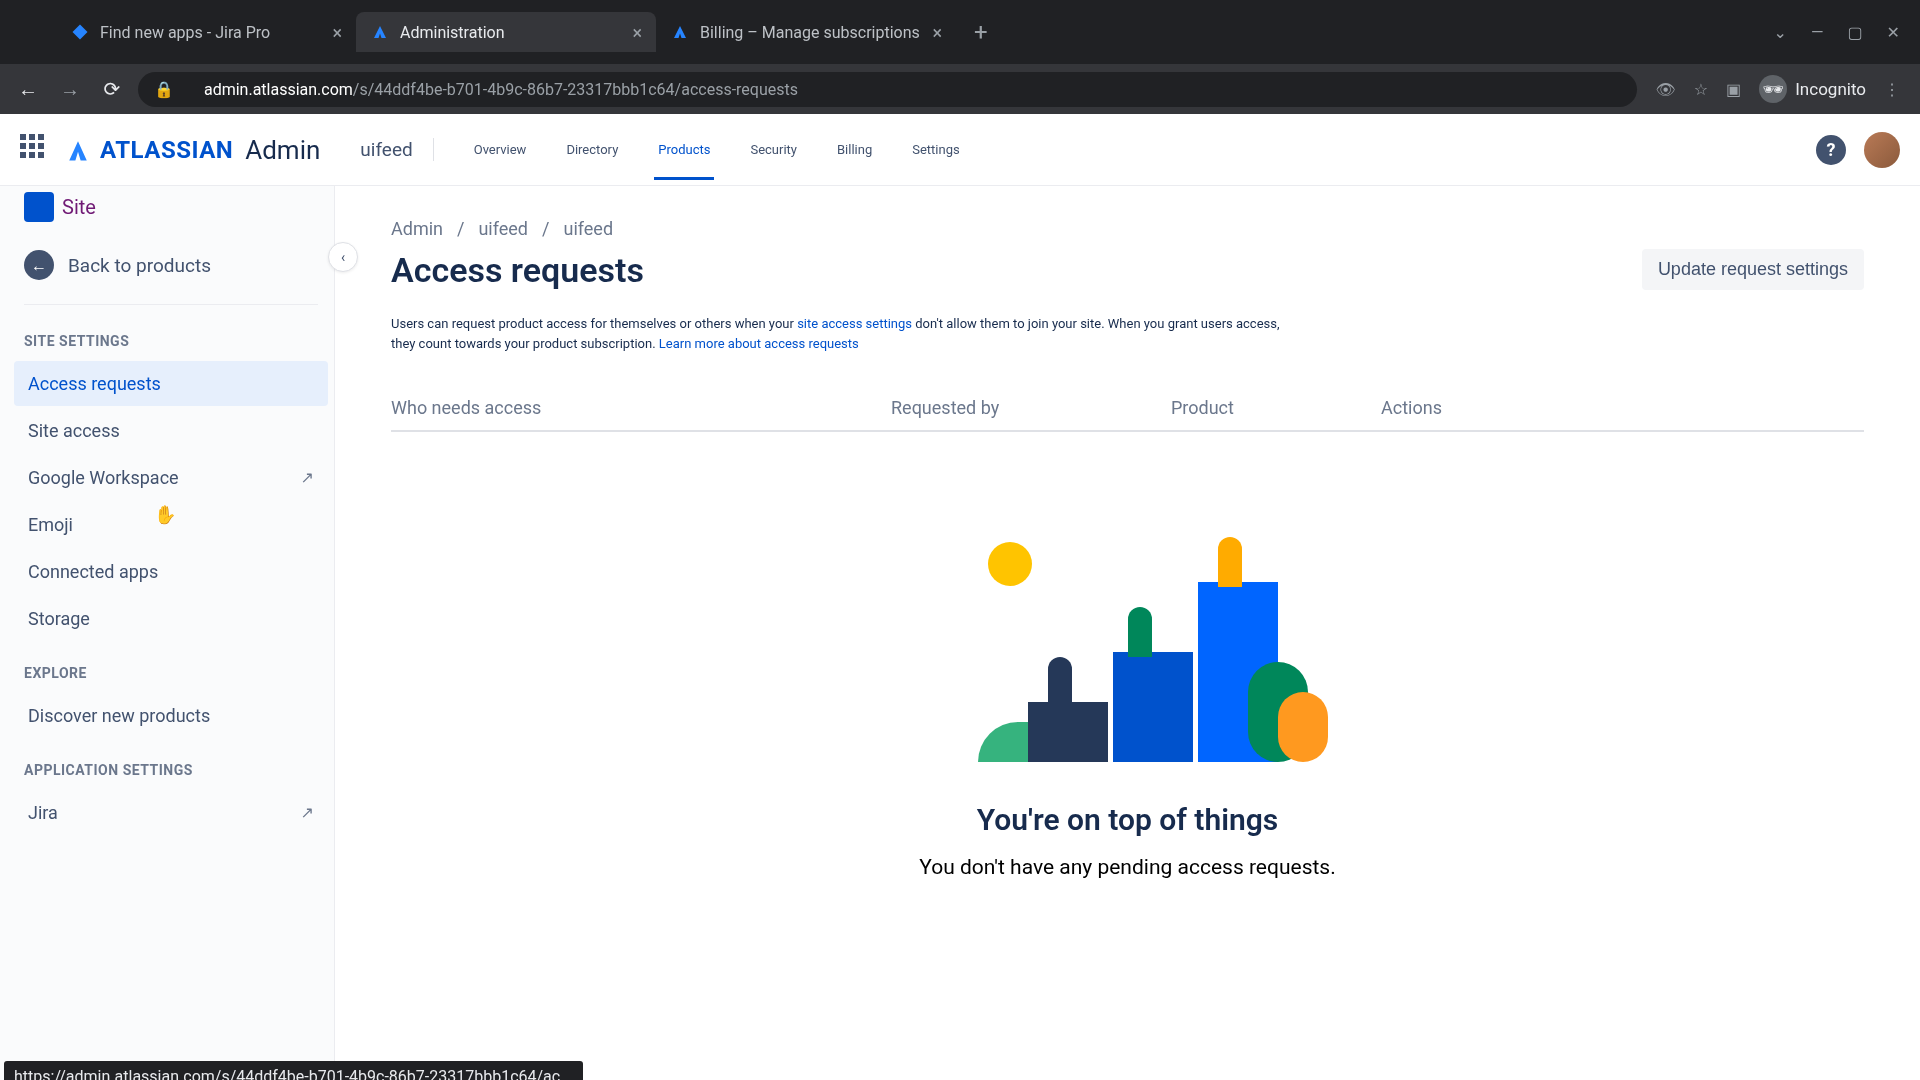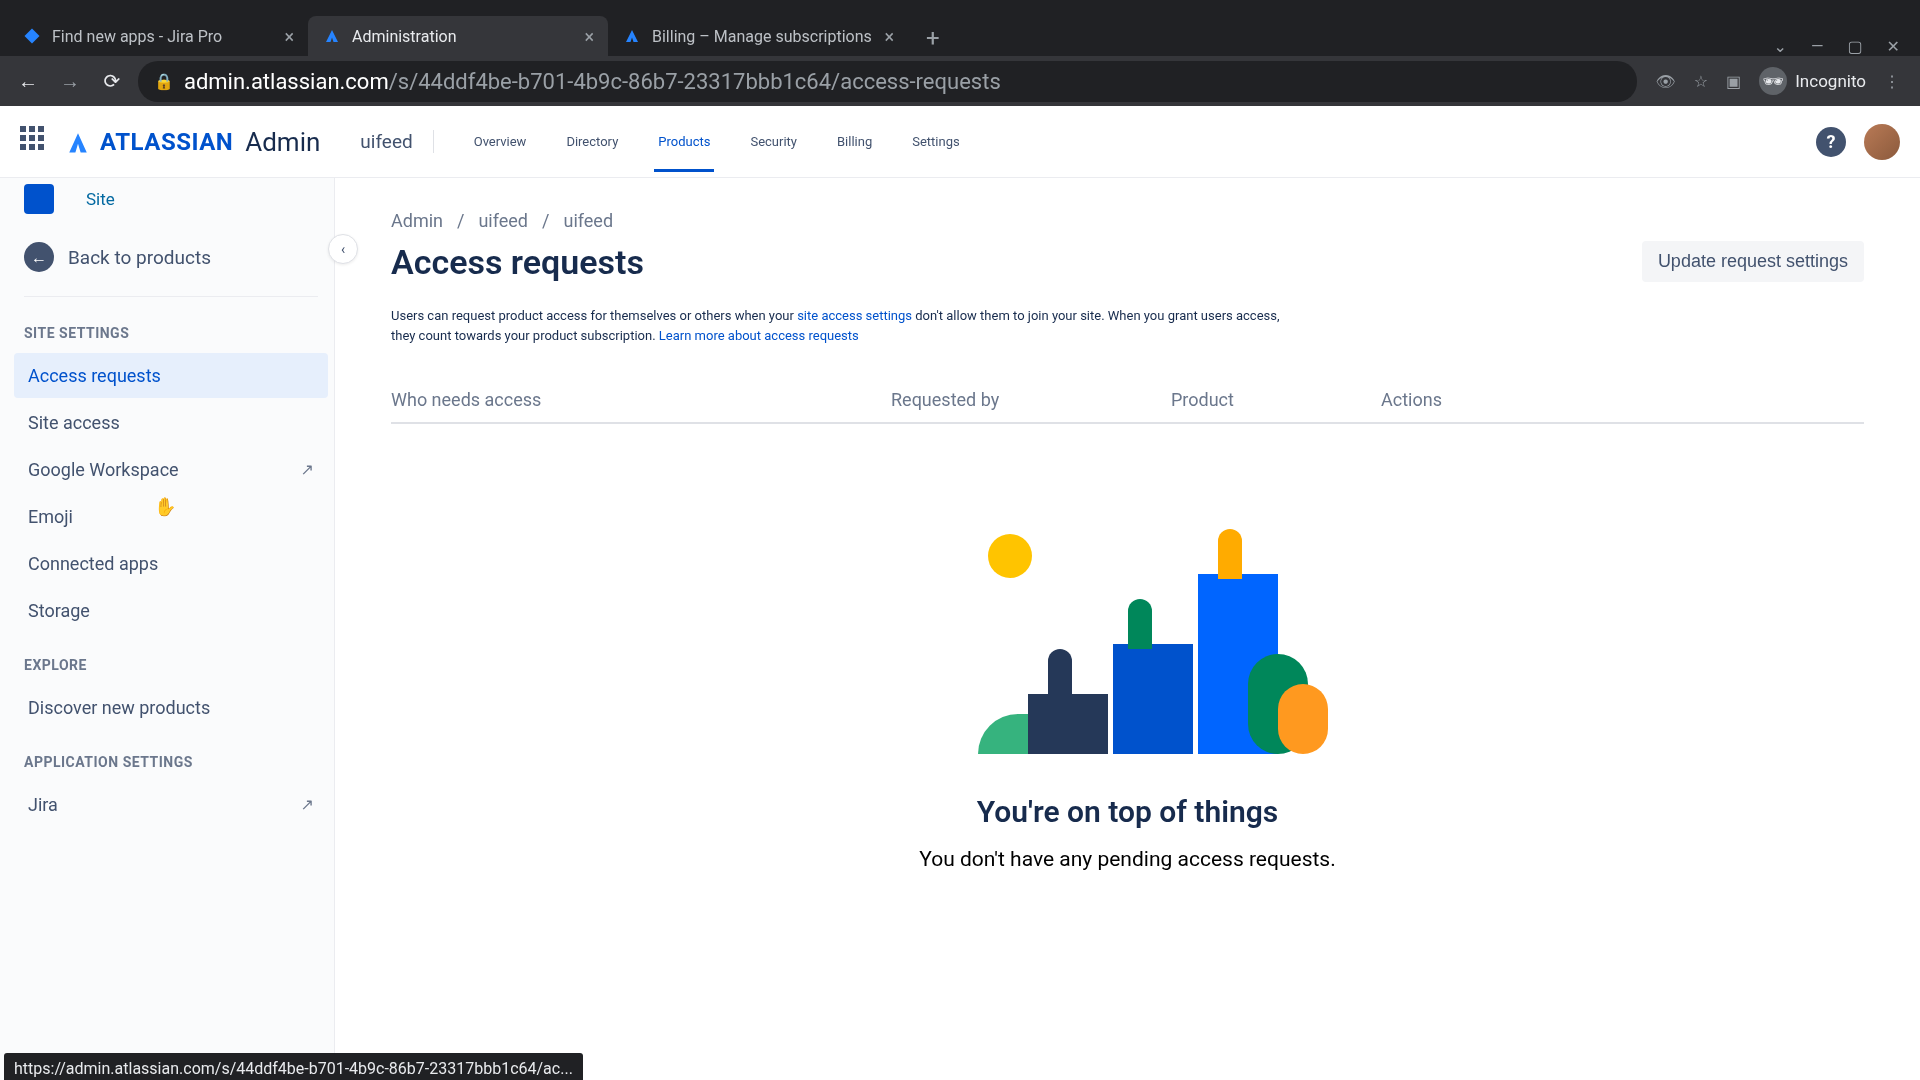--- a/index.html
+++ b/index.html
@@ -1,35 +1,35 @@
 <!DOCTYPE html>
 <html><head>
 <meta charset="utf-8">
 <style>
   * { box-sizing: border-box; margin: 0; padding: 0; }
   body { font-family: -apple-system, BlinkMacSystemFont, "Segoe UI", Roboto, sans-serif; background: #fff; overflow: hidden; width: 1920px; height: 1080px; }
 
   
   .browser-chrome { background: #202124; color: #e8eaed; }
-  .tab-bar { display: flex; align-items: flex-end; height: 56px; padding: 0 8px; }
+  .tab-bar { display: flex; align-items: center; height: 64px; padding: 0 8px; margin-left: 48px; }
   .tab { display: flex; align-items: center; gap: 10px; padding: 0 14px; height: 40px; border-radius: 8px 8px 0 0; min-width: 300px; max-width: 320px; font-size: 16px; color: #bdc1c6; position: relative; }
   .tab.active { background: #35363a; color: #e8eaed; }
   .tab-favicon { width: 20px; height: 20px; display: flex; align-items: center; justify-content: center; }
   .tab-title { flex: 1; white-space: nowrap; overflow: hidden; text-overflow: ellipsis; }
   .tab-close { font-size: 18px; color: #9aa0a6; cursor: pointer; }
   .new-tab { margin-left: 10px; font-size: 24px; color: #9aa0a6; cursor: pointer; padding: 4px 8px; }
   .window-controls { margin-left: auto; display: flex; gap: 24px; padding-right: 12px; color: #9aa0a6; font-size: 16px; }
   .window-controls span { cursor: pointer; }
 
   .address-bar { display: flex; align-items: center; gap: 10px; padding: 6px 12px; background: #35363a; height: 50px; }
   .nav-btn { width: 32px; height: 32px; display: flex; align-items: center; justify-content: center; color: #9aa0a6; cursor: pointer; font-size: 20px; }
   .nav-btn.enabled { color: #e8eaed; }
   .url-box { flex: 1; display: flex; align-items: center; background: #202124; border-radius: 20px; padding: 8px 16px; gap: 10px; }
   .lock-icon { color: #9aa0a6; font-size: 16px; }
-  .url-text { color: #e8eaed; font-size: 22px; }
+  .url-text { color: #e8eaed; font-size: 16px; margin-left: 20px; }
   .url-text .host { color: #fff; }
   .url-text .path { color: #9aa0a6; }
   .addr-icons { display: flex; gap: 18px; align-items: center; color: #9aa0a6; padding: 0 8px; }
   .incognito-badge { display: flex; align-items: center; gap: 8px; color: #e8eaed; font-size: 17px; }
   .incognito-icon { width: 28px; height: 28px; background: #5f6368; border-radius: 50%; display: flex; align-items: center; justify-content: center; }
 
   
   .app { height: calc(1080px - 98px); background: #fff; position: relative; }
   .app-header { display: flex; align-items: center; height: 72px; padding: 0 20px; border-bottom: 1px solid #ebecf0; gap: 12px; }
   .apps-grid { width: 32px; height: 32px; display: grid; grid-template-columns: repeat(3, 6px); grid-template-rows: repeat(3, 6px); gap: 3px; cursor: pointer; }
@@ -46,21 +46,21 @@
   .header-right { margin-left: auto; display: flex; align-items: center; gap: 18px; }
   .help-icon { width: 30px; height: 30px; border-radius: 50%; background: #42526e; color: #fff; display: flex; align-items: center; justify-content: center; font-weight: bold; font-size: 18px; cursor: pointer; }
   .avatar { width: 36px; height: 36px; border-radius: 50%; background: linear-gradient(135deg, #b97a56, #8b5a3c); cursor: pointer; }
 
   
   .app-body { display: flex; height: calc(100% - 72px); position: relative; }
 
   .sidebar { width: 335px; border-right: 1px solid #ebecf0; padding: 0 16px 20px 24px; overflow-y: auto; background: #fafbfc; position: relative; }
   .sidebar::-webkit-scrollbar { width: 14px; }
   .sidebar::-webkit-scrollbar-thumb { background: #c1c7d0; border-radius: 7px; }
-  .site-header-partial { display: flex; align-items: center; gap: 32px; padding: 6px 0 12px 0; color: #0369a1; font-size: 17px; }
+  .site-header-partial { display: flex; align-items: center; gap: 8px; padding: 6px 0 12px 0; color: #701a75; font-size: 20px; }
   .site-icon-box { width: 30px; height: 30px; background: #0052CC; border-radius: 4px; }
   .back-link { display: flex; align-items: center; gap: 14px; padding: 16px 0 24px 0; color: #42526e; font-size: 19px; cursor: pointer; border-bottom: 1px solid #ebecf0; margin-bottom: 28px; }
   .back-circle { width: 30px; height: 30px; border-radius: 50%; background: #42526e; color: #fff; display: flex; align-items: center; justify-content: center; font-size: 16px; }
   .section-hdr { font-size: 14px; font-weight: 700; color: #6b778c; letter-spacing: 0.5px; text-transform: uppercase; margin: 24px 0 12px 0; }
   .nav-item { display: flex; align-items: center; justify-content: space-between; padding: 12px 14px; font-size: 18px; color: #42526e; cursor: pointer; border-radius: 4px; margin: 2px -10px; }
   .nav-item.active { background: #e6effc; color: #0052CC; }
   .ext-icon { color: #6b778c; font-size: 16px; }
 
   .collapse-handle { position: absolute; left: 328px; top: 56px; width: 30px; height: 30px; border-radius: 50%; background: #fff; border: 1px solid #dfe1e6; display: flex; align-items: center; justify-content: center; cursor: pointer; z-index: 10; font-size: 14px; color: #42526e; box-shadow: 0 1px 3px rgba(0,0,0,0.08); }
 

